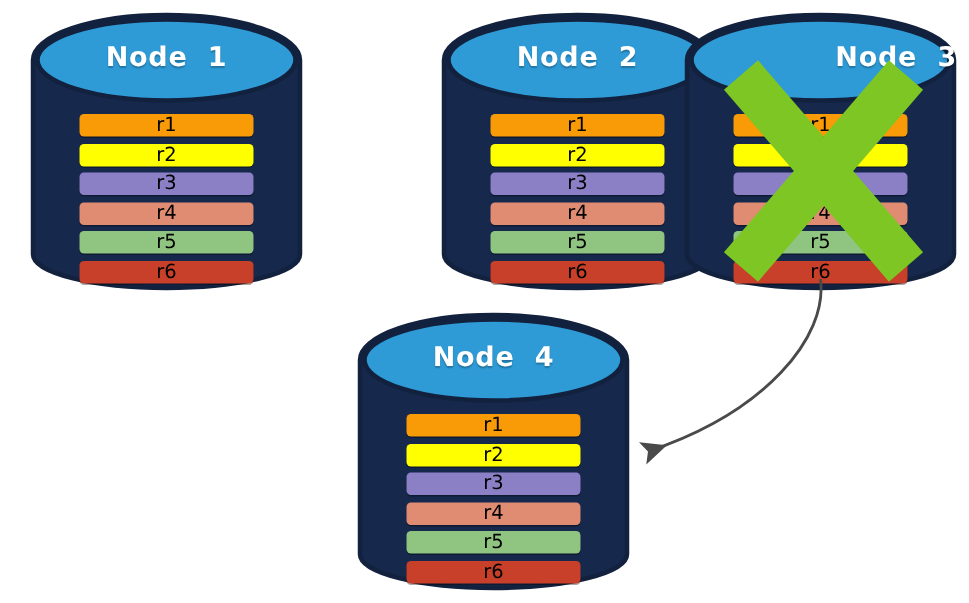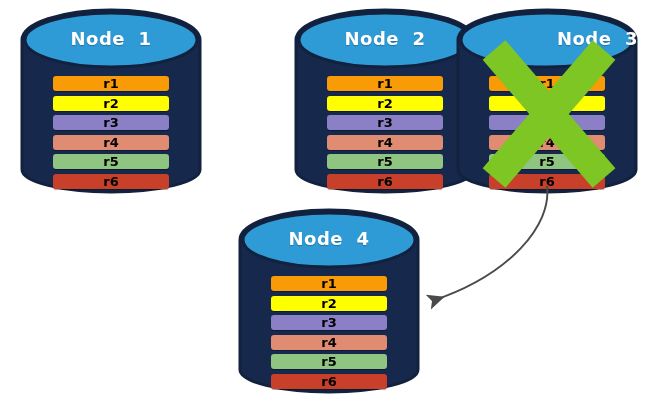--- a/index.html
+++ b/index.html
@@ -46,21 +46,21 @@
   .rows {
     position: absolute;
     left: 0;
     width: 100%;
   }
   .row {
     position: absolute;
     border-radius: 3px;
     box-sizing: border-box;
     color: #000000;
-    font-weight: bold;
+    font-weight: normal;
     font-size: 13px;
     text-align: center;
     line-height: 15px;
     box-shadow: 0 1px 0 rgba(0,0,0,0.35);
   }
   .xmark {
     position: absolute;
     pointer-events: none;
   }
   .arrow-layer {

